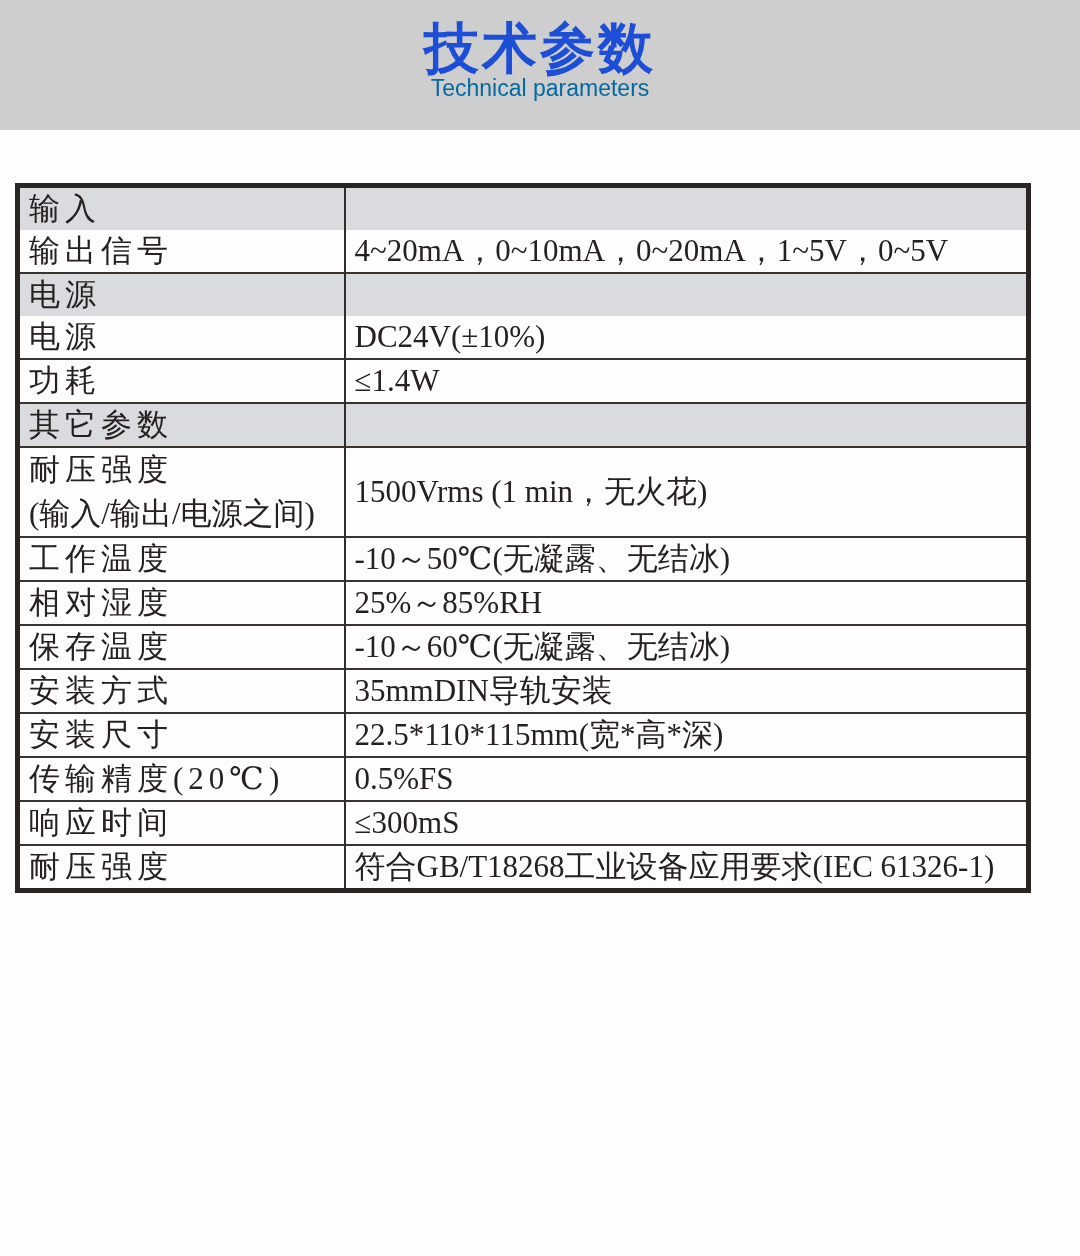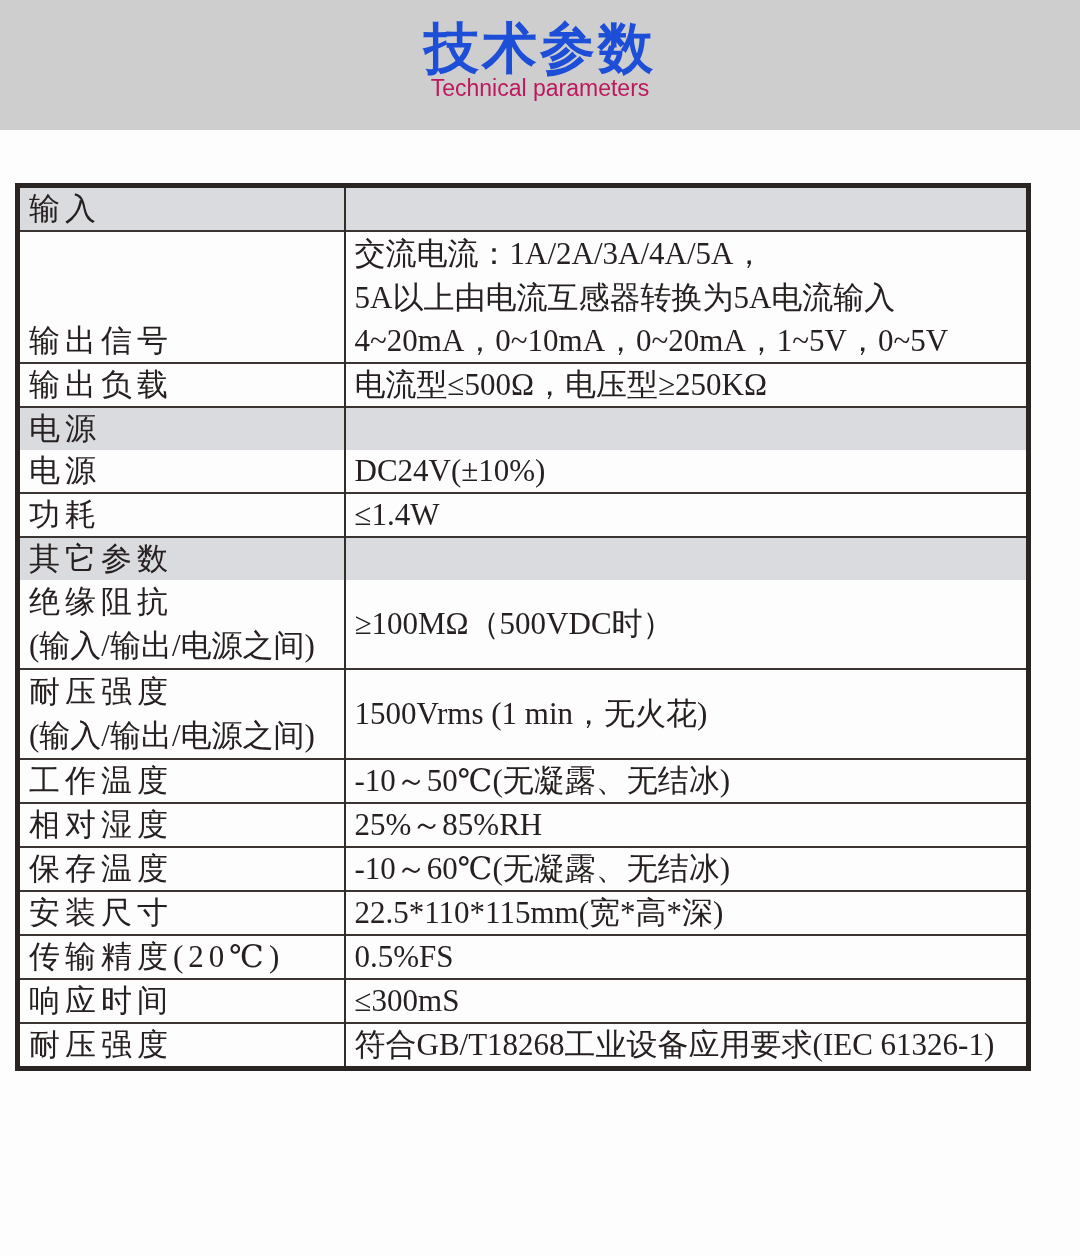--- a/index.html
+++ b/index.html
@@ -24,21 +24,21 @@
     font-weight: 900;
     font-size: 55px;
     letter-spacing: 3px;
     color: #1d4ed8;
     padding-top: 18px;
     line-height: 60px;
   }
   .page-subtitle {
     font-family: "Liberation Sans", "DejaVu Sans", sans-serif;
     font-size: 23px;
-    color: #be185d;
+    color: #0369a1;
     line-height: 24px;
     margin-top: -2px;
   }
 
   
   table.spec {
     position: absolute;
     top: 183px; left: 15px;
     width: 1016px;
     border-collapse: collapse;
@@ -86,48 +86,31 @@
       <tr class="section first">
         <td class="lbl">
             <div class="l1">输入</div>
           </td>
         <td class="val">
             <div class="v1"></div>
           </td>
       </tr>
 
 
-      <tr class="tall">
-        <td class="lbl">
-          <div class="l1"></div>
-        </td>
-        <td class="val">
-          <div class="v1">交流电流：1A/2A/3A/4A/5A，</div>
-          <div class="v2">5A以上由电流互感器转换为5A电流输入</div>
-        </td>
-      </tr>
 
 
       <tr class="normal nt">
         <td class="lbl">
             <div class="l1">输出信号</div>
           </td>
         <td class="val">
             <div class="v1">4~20mA，0~10mA，0~20mA，1~5V，0~5V</div>
           </td>
       </tr>
 
-      <tr class="normal">
-        <td class="lbl">
-            <div class="l1">输出负载</div>
-          </td>
-        <td class="val">
-            <div class="v1">电流型≤500Ω，电压型≥250KΩ</div>
-          </td>
-      </tr>
 
       <tr class="section">
         <td class="lbl">
             <div class="l1">电源</div>
           </td>
         <td class="val">
             <div class="v1"></div>
           </td>
       </tr>
 
@@ -151,29 +134,20 @@
 
       <tr class="section">
         <td class="lbl">
             <div class="l1">其它参数</div>
           </td>
         <td class="val">
             <div class="v1"></div>
           </td>
       </tr>
 
-      <tr class="tall nt">
-        <td class="lbl">
-          <div class="l1">绝缘阻抗</div>
-          <div class="l2">(输入/输出/电源之间)</div>
-        </td>
-        <td class="val">
-          <div class="v1">≥100MΩ（500VDC时）</div>
-        </td>
-      </tr>
 
       <tr class="tall">
         <td class="lbl">
           <div class="l1">耐压强度</div>
           <div class="l2">(输入/输出/电源之间)</div>
         </td>
         <td class="val">
           <div class="v1">1500Vrms (1 min，无火花)</div>
         </td>
       </tr>
@@ -198,20 +172,28 @@
 
       <tr class="normal">
         <td class="lbl">
             <div class="l1">保存温度</div>
           </td>
         <td class="val">
             <div class="v1">-10～60℃(无凝露、无结冰)</div>
           </td>
       </tr>
 
+      <tr class="normal">
+        <td class="lbl">
+            <div class="l1">安装方式</div>
+          </td>
+        <td class="val">
+            <div class="v1">35mmDIN导轨安装</div>
+          </td>
+      </tr>
 
       <tr class="normal">
         <td class="lbl">
             <div class="l1">安装尺寸</div>
           </td>
         <td class="val">
             <div class="v1">22.5*110*115mm(宽*高*深)</div>
           </td>
       </tr>
 

